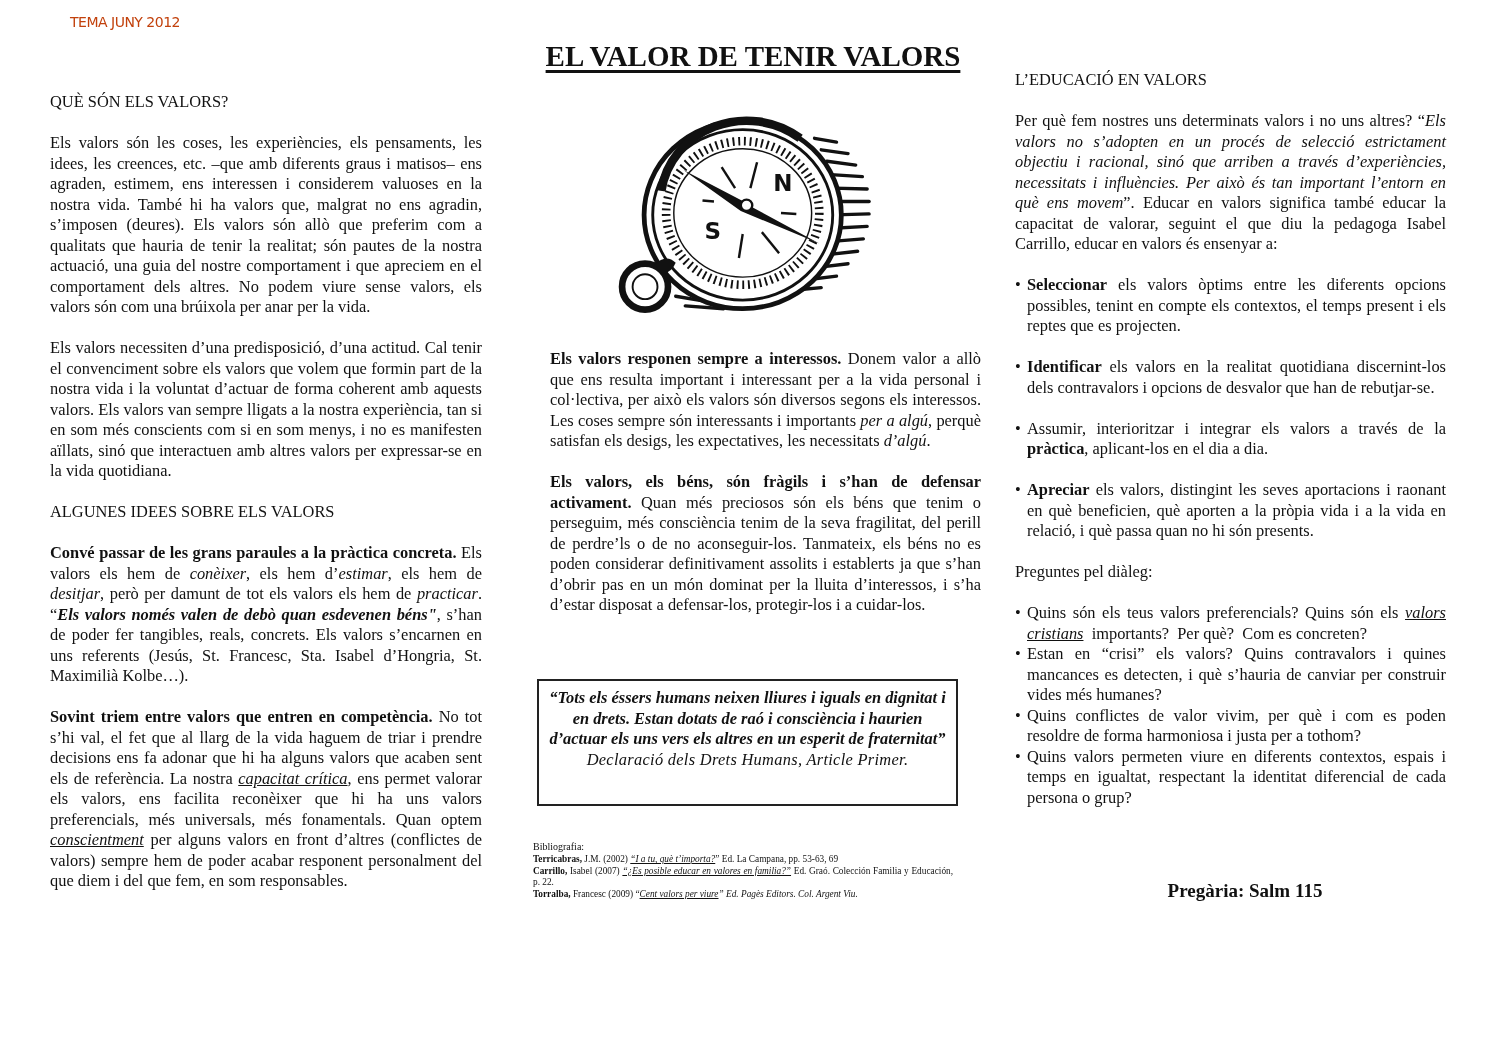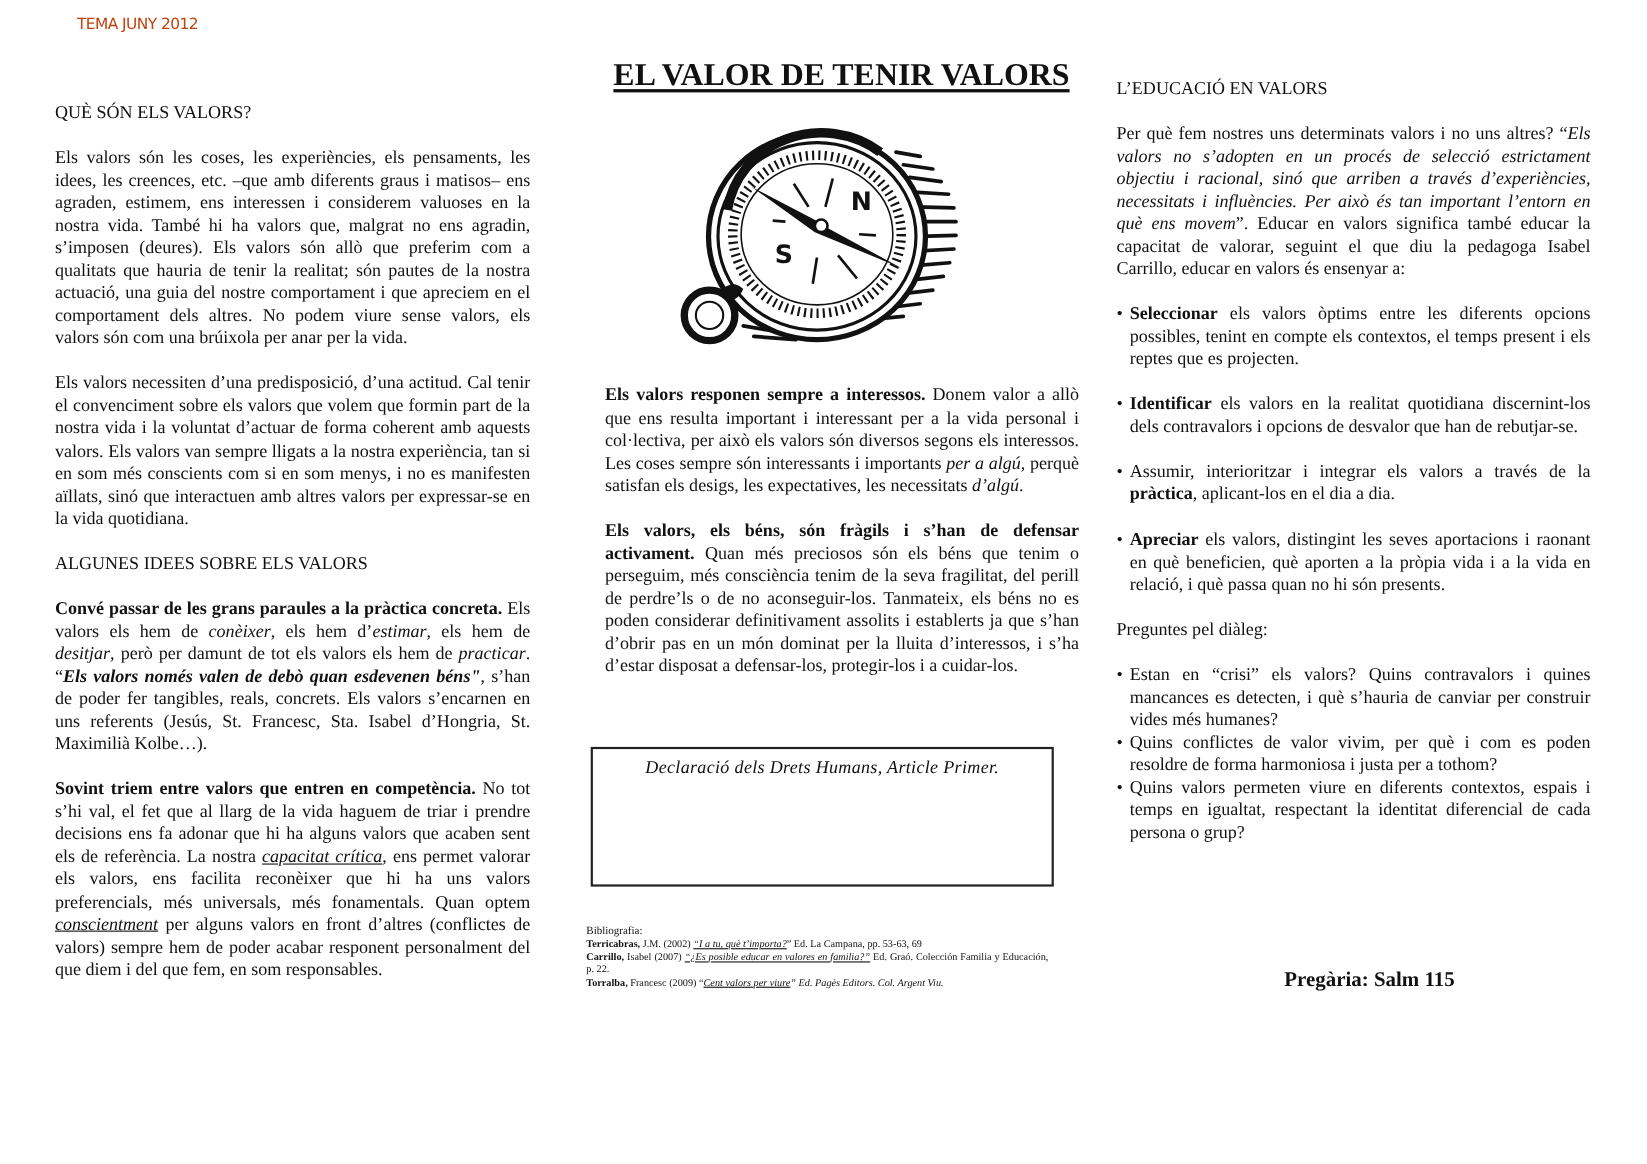--- a/index.html
+++ b/index.html
@@ -1,18 +1,18 @@
 <!DOCTYPE html>
 <html><head>
 <meta charset="utf-8">
 <style>
   html, body { margin:0; padding:0; background:#ffffff; }
   body { width:1497px; height:1058px; position:relative; overflow:hidden; color:#111; font-family:"Liberation Serif", serif; }
   .header-tag { position:absolute; left:70px; top:14px; font-family:"DejaVu Sans", sans-serif; font-size:14px; letter-spacing:-0.5px; color:#c2410c; }
-  .main-title { position:absolute; left:520px; top:36px; width:458px; text-align:center; font-weight:bold; font-size:29px; text-decoration:underline; text-decoration-thickness:3px; text-underline-offset:4px; margin:16px; }
+  .main-title { position:absolute; left:520px; top:36px; width:458px; text-align:center; font-weight:bold; font-size:29px; text-decoration:underline; text-decoration-thickness:3px; text-underline-offset:4px; margin:4px; }
   .col { position:absolute; font-size:16.4px; line-height:20.5px; text-align:justify; }
   .col-left { left:50px; top:92px; width:432px; }
   .col-mid { left:533px; top:349px; width:431px;margin-left:17px; }
   .col-right { left:1015px; top:70px; width:431px; }
   h2.section { font-size:16.4px; font-weight:normal; margin:0 0 20.5px 0; line-height:20.5px; }
   p { margin:0 0 20.5px 0; }
   b { font-weight:bold; }
   i { }
   u { text-decoration:underline; }
   .compass { position:absolute; left:605px; top:100px; width:285px; height:225px; }
@@ -91,20 +91,21 @@
 <div class="col col-mid">
   <p>
     <b>Els valors responen sempre a interessos.</b><span> Donem valor a allò que ens resulta important i interessant per a la vida personal i col·lectiva, per això els valors són diversos segons els interessos. Les coses sempre són interessants i importants </span><i>per a algú</i><span>, perquè satisfan els desigs, les expectatives, les necessitats </span><i>d’algú</i><span>.</span>
   </p>
   <p>
     <b>Els valors, els béns, són fràgils i s’han de defensar activament.</b><span> Quan més preciosos són els béns que tenim o perseguim, més consciència tenim de la seva fragilitat, del perill de perdre’ls o de no aconseguir-los. Tanmateix, els béns no es poden considerar definitivament assolits i establerts ja que s’han d’obrir pas en un món dominat per la lluita d’interessos, i s’ha d’estar disposat a defensar-los, protegir-los i a cuidar-los.</span>
   </p>
 </div>
 
 <div class="quote-box">
+  <div class="quote-text">“Tots els éssers humans neixen lliures i iguals en dignitat i en drets. Estan dotats de raó i consciència i haurien d’actuar els uns vers els altres en un esperit de fraternitat”</div>
   <div class="quote-source">Declaració dels Drets Humans, Article Primer.</div>
 </div>
 
 <div class="biblio">
   <div class="bib-title">Bibliografia:</div>
   <div><b>Terricabras,</b><span> J.M. (2002) </span><i><u>“I a tu, què t’importa?</u></i><span>” Ed. La Campana, pp. 53-63, 69</span></div>
   <div style="text-align:justify;"><b>Carrillo,</b><span> Isabel (2007) </span><i><u>“¿Es posible educar en valores en familia?”</u></i><span> Ed. Graó. Colección Familia y Educación, p. 22.</span></div>
   <div><b>Torralba,</b><span> Francesc (2009) “</span><i><u>Cent valors per viure</u></i><i>” Ed. Pagès Editors. Col. Argent Viu.</i></div>
 </div>
 
@@ -114,19 +115,20 @@
     <span>Per què fem nostres uns determinats valors i no uns altres? “</span><i>Els valors no s’adopten en un procés de selecció estrictament objectiu i racional, sinó que arriben a través d’experiències, necessitats i influències. Per això és tan important l’entorn en què ens movem</i><span>”. Educar en valors significa també educar la capacitat de valorar, seguint el que diu la pedagoga Isabel Carrillo, educar en valors és ensenyar a:</span>
   </p>
   <ul class="bullets spaced">
     <li><b>Seleccionar</b><span> els valors òptims entre les diferents opcions possibles, tenint en compte els contextos, el temps present i els reptes que es projecten.</span></li>
     <li><b>Identificar</b><span> els valors en la realitat quotidiana discernint-los dels contravalors i opcions de desvalor que han de rebutjar-se.</span></li>
     <li><span>Assumir, interioritzar i integrar els valors a través de la </span><b>pràctica</b><span>, aplicant-los en el dia a dia.</span></li>
     <li><b>Apreciar</b><span> els valors, distingint les seves aportacions i raonant en què beneficien, què aporten a la pròpia vida i a la vida en relació, i què passa quan no hi són presents.</span></li>
   </ul>
   <h2 class="section" style="text-transform:none;">Preguntes pel diàleg:</h2>
   <ul class="bullets">
+    <li><span>Quins són els teus valors preferencials? Quins són els </span><i><u>valors cristians</u></i><span style="white-space:pre-wrap;">  importants?  Per què?  Com es concreten?</span></li>
     <li><span>Estan en “crisi” els valors? Quins contravalors i quines mancances es detecten, i què s’hauria de canviar per construir vides més humanes?</span></li>
     <li><span>Quins conflictes de valor vivim, per què i com es poden resoldre de forma harmoniosa i justa per a tothom?</span></li>
     <li><span>Quins valors permeten viure en diferents contextos, espais i temps en igualtat, respectant la identitat diferencial de cada persona o grup?</span></li>
   </ul>
 </div>
 
 <div class="prayer">Pregària: Salm 115</div>
 
 </body></html>

